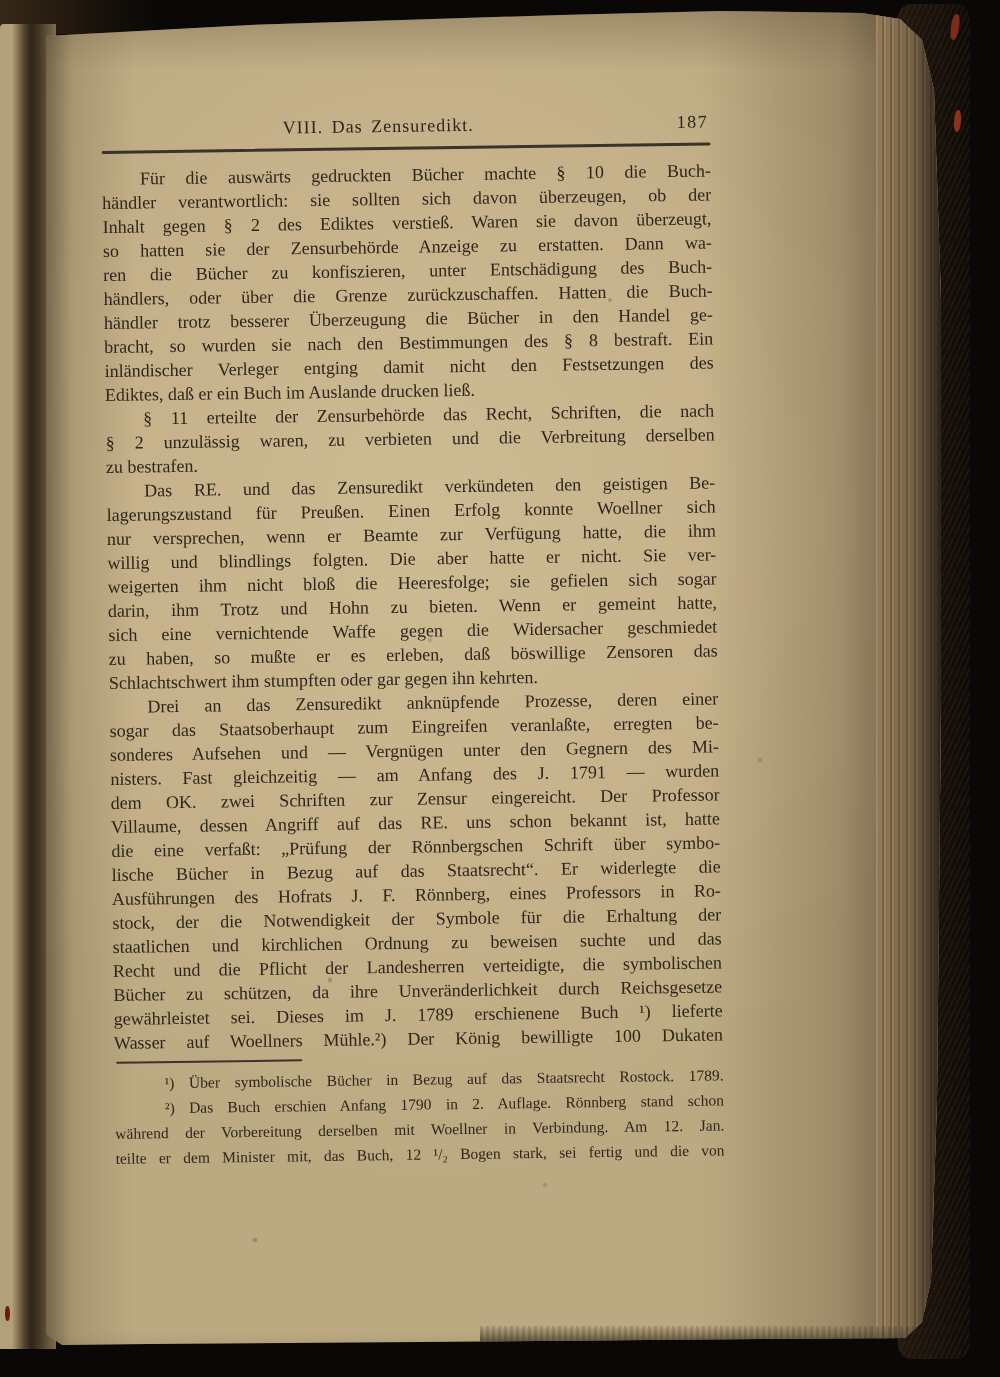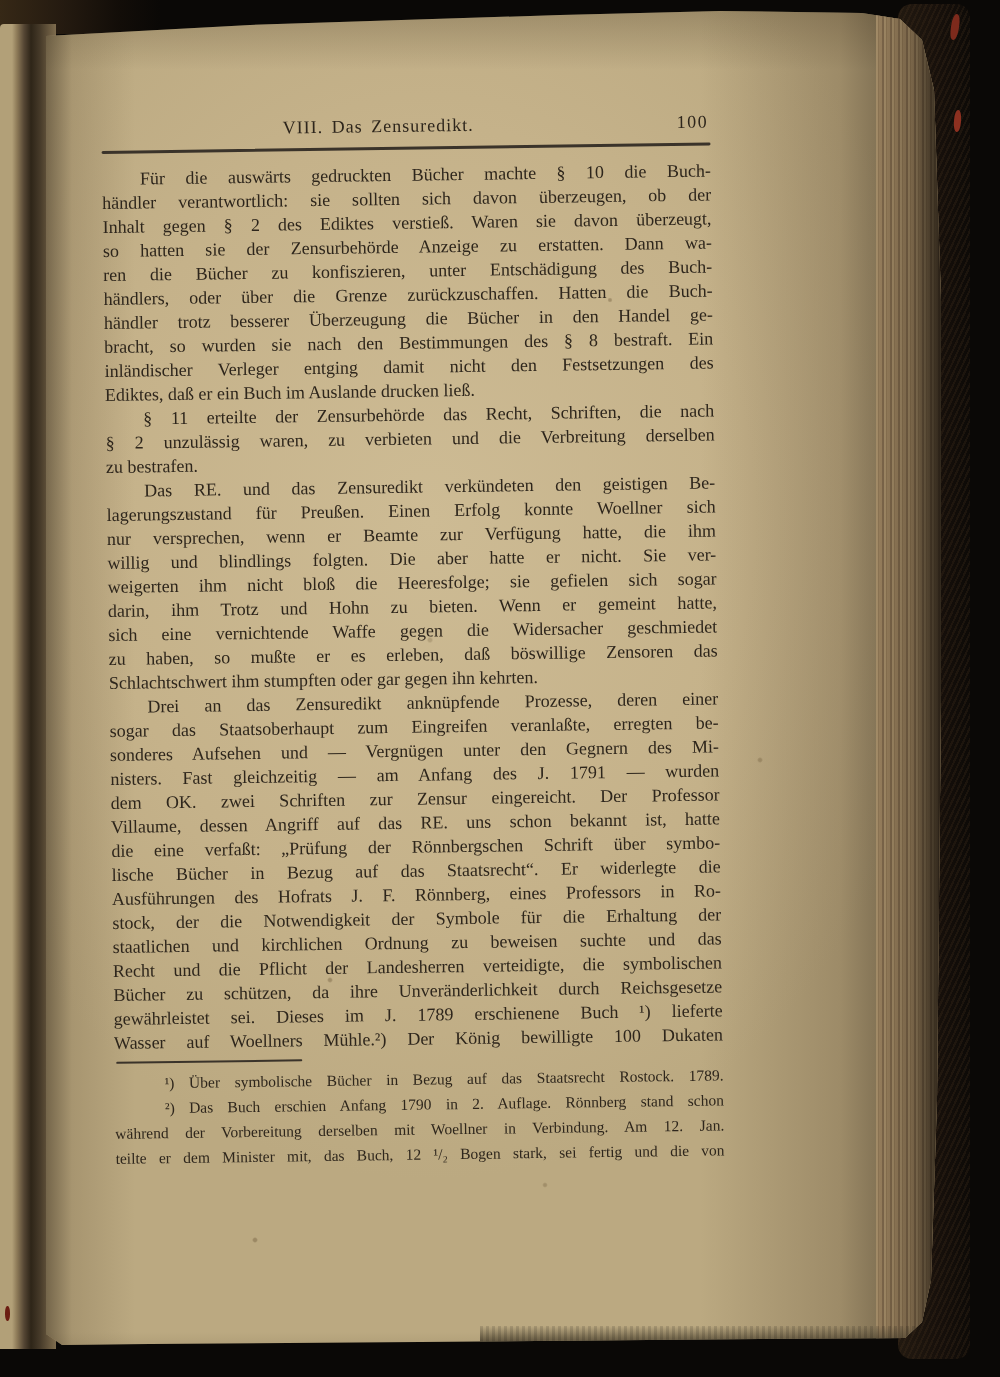--- a/index.html
+++ b/index.html
@@ -101,21 +101,21 @@
     <div class="specks"></div>
 
     <span class="gmark gm1"></span>
     <span class="gmark gm2"></span>
     <span class="gmark gm3"></span>
     <span class="gmark gm4"></span>
 
     <div class="print">
       <div class="pagehead">
         <span class="sect">VIII. Das Zensuredikt.</span>
-        <span class="pnum">100</span>
+        <span class="pnum">187</span>
       </div>
       <div class="head-rule"></div>
       <div class="bodytext">
           <div class="tline ind just">Für die auswärts gedruckten Bücher machte § 10 die Buch-</div>
           <div class="tline just">händler verantwortlich: sie sollten sich davon überzeugen, ob der</div>
           <div class="tline just">Inhalt gegen § 2 des Ediktes verstieß. Waren sie davon überzeugt,</div>
           <div class="tline just">so hatten sie der Zensurbehörde Anzeige zu erstatten. Dann wa-</div>
           <div class="tline just">ren die Bücher zu konfiszieren, unter Entschädigung des Buch-</div>
           <div class="tline just">händlers, oder über die Grenze zurückzuschaffen. Hatten die Buch-</div>
           <div class="tline just">händler trotz besserer Überzeugung die Bücher in den Handel ge-</div>

